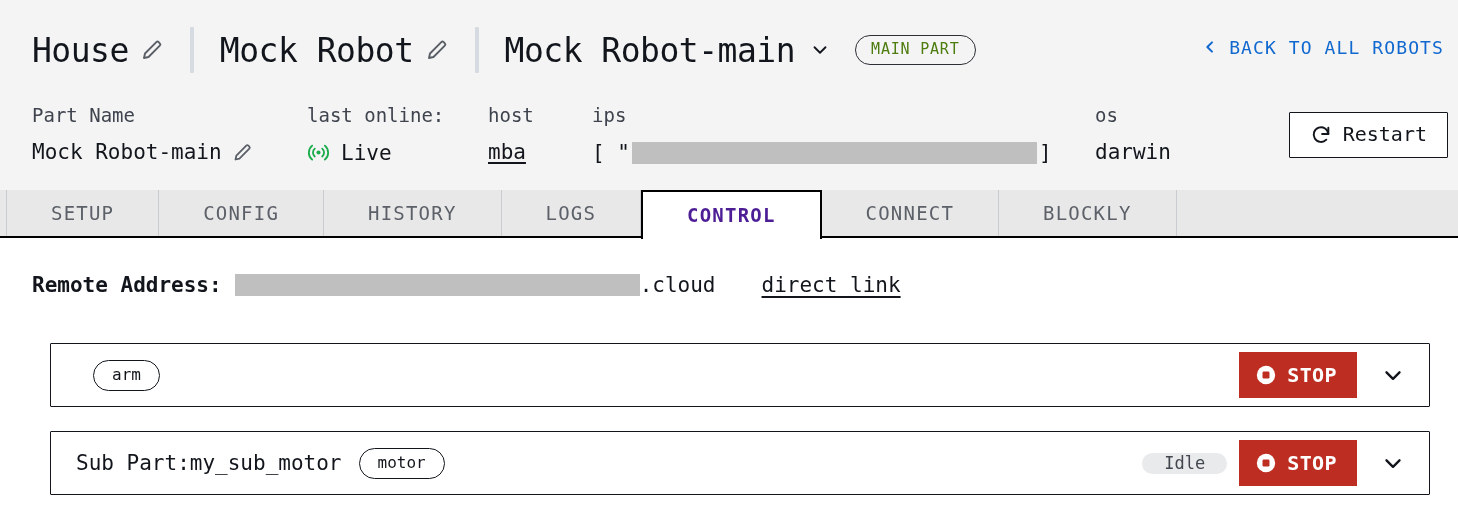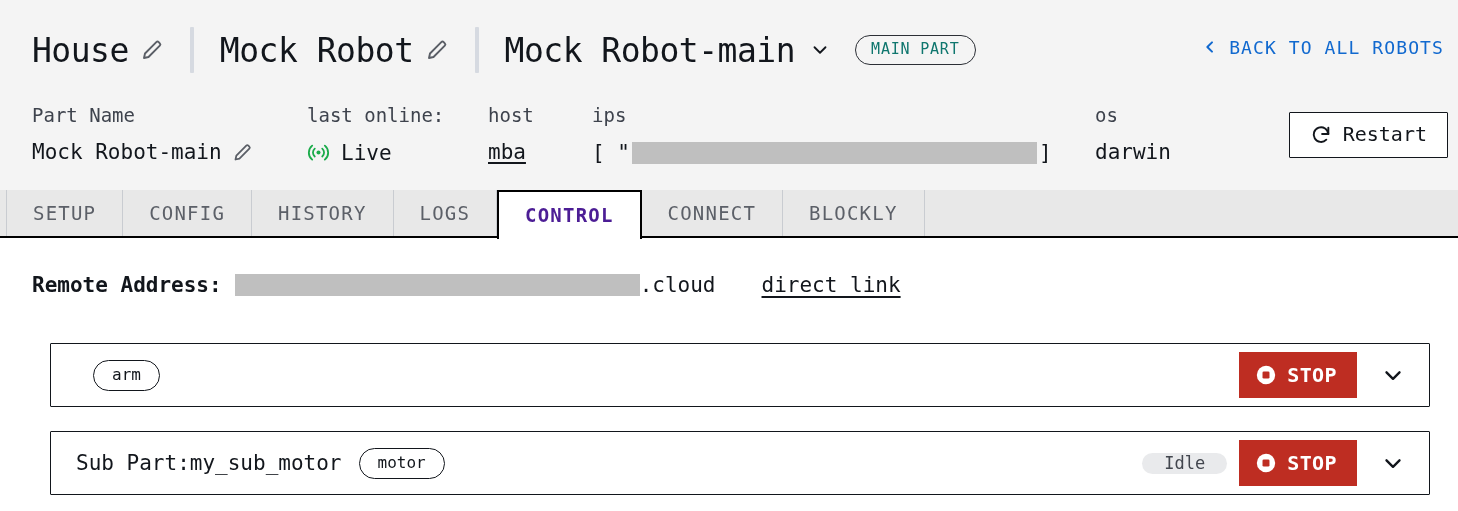--- a/index.html
+++ b/index.html
@@ -28,21 +28,21 @@
   }
   .pencil { margin-left:11px; display:inline-flex; align-items:center; cursor:pointer; }
   .divider {
     width:4px; height:46px; background:#d6dae1; margin:0 26px; border-radius:1px;
   }
   .chev-down { margin-left:14px; display:inline-flex; align-items:center; cursor:pointer; }
   .pill-main {
     margin-left:24px;
     border:1.6px solid #2c2f36; border-radius:999px;
     padding:6px 15px 7px; font-size:15px; letter-spacing:0.8px;
-    color:#0f766e; background:transparent; white-space:nowrap; line-height:1;
+    color:#4d7c0f; background:transparent; white-space:nowrap; line-height:1;
   }
   .back-link {
     position:absolute; right:14px; top:36px;
     display:flex; align-items:center; gap:11px;
     color:#1169cf; font-size:18px; letter-spacing:1.1px; cursor:pointer;
     white-space:nowrap;
   }
   .back-link .lt { font-size:22px; font-weight:bold; line-height:1; }
 
   
@@ -73,21 +73,21 @@
   }
 
   
   .tabbar {
     position:absolute; left:0; top:190px; width:1458px; height:48px;
     background:#e8e8e8; border-bottom:2.5px solid #000000;
     display:flex; align-items:stretch;
   }
   .tab {
     display:flex; align-items:center; justify-content:center;
-    padding:0 26px; font-size:19px; letter-spacing:1.2px;
+    padding:0 44px; font-size:19px; letter-spacing:1.2px;
     color:#5c6068; border-right:1px solid #c9ccd1;
     cursor:pointer; background:#e8e8e8; position:relative; white-space:nowrap;
   }
   .tab:first-child { border-left:1px solid #c9ccd1; margin-left:6px; }
   .tab.active {
     background:#ffffff; color:#4c1d95; font-weight:bold;
     border:2.5px solid #000000; border-bottom:none;
     margin-bottom:-2.5px; z-index:3;
   }
 

